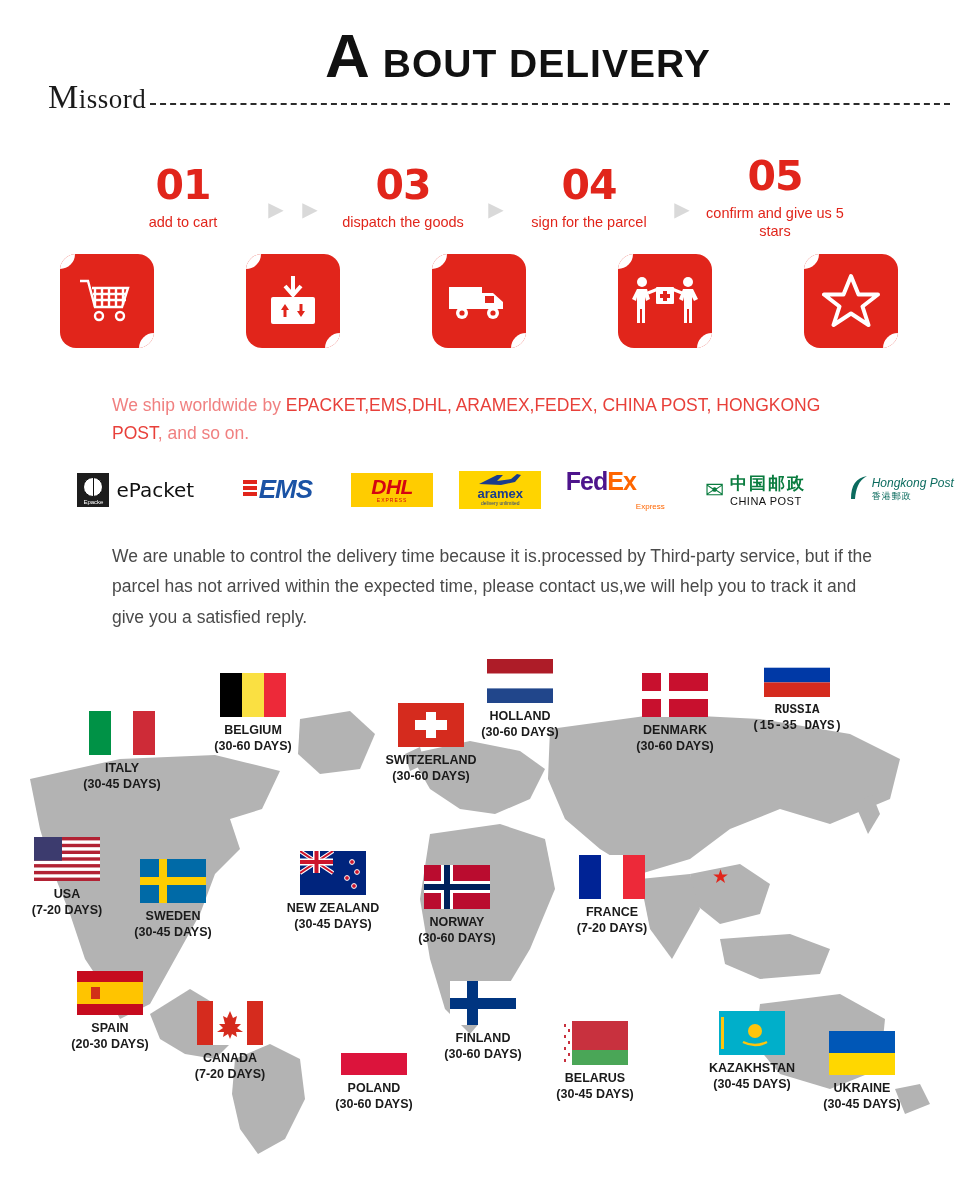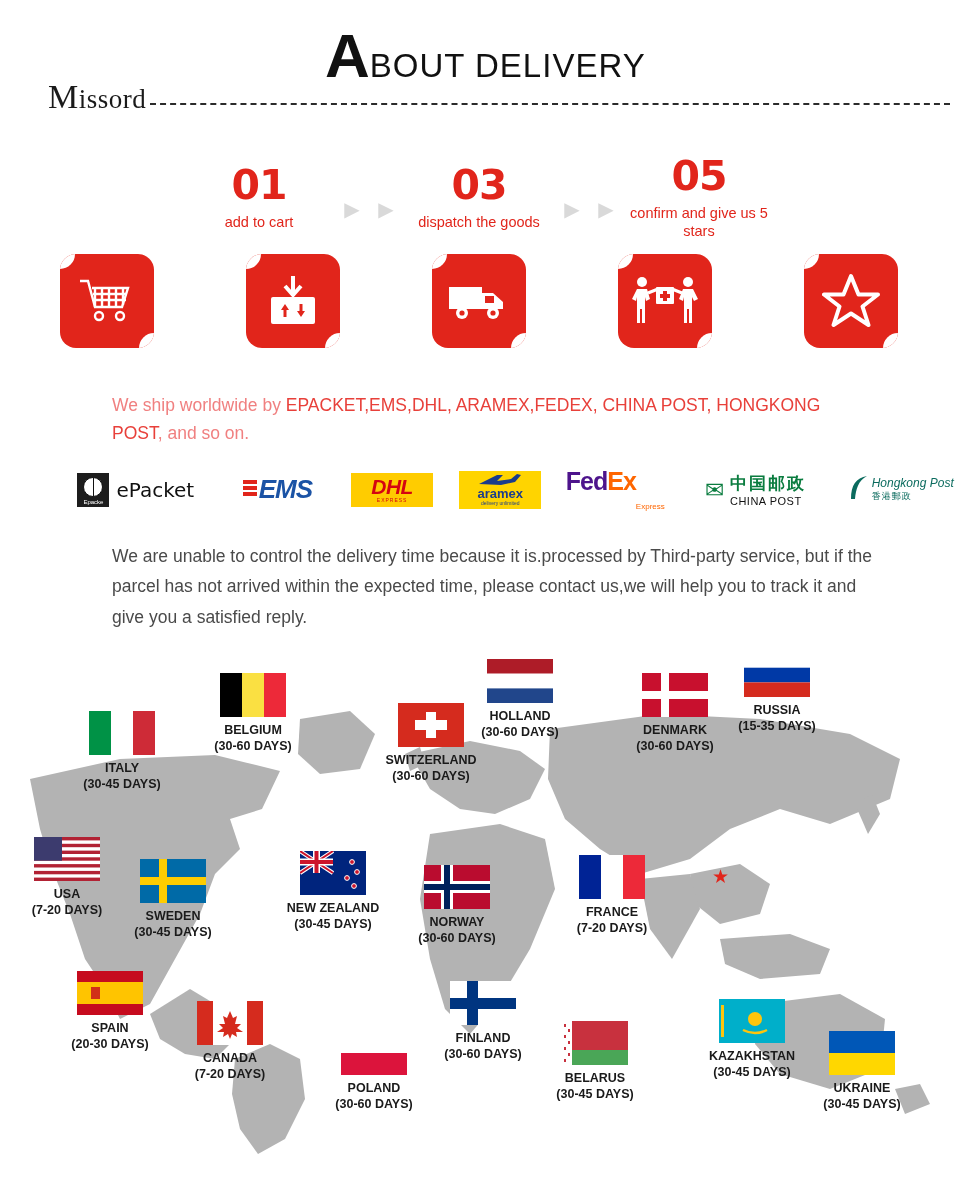--- a/index.html
+++ b/index.html
@@ -41,25 +41,25 @@
     align-items: baseline;
   }
   .title-a {
     font-size: 62px;
     font-weight: bold;
     line-height: 0.9;
     color: #111;
     letter-spacing: -1px;
   }
   .title-rest {
-    font-size: 33px;
-    font-weight: normal;
+    font-size: 39px;
+    font-weight: bold;
     letter-spacing: 1px;
     color: #111;
-    margin-left: 1px;
+    margin-left: 14px;
   }
   .dash-line {
     position: absolute;
     left: 150px;
     right: 8px;
     top: 103px;
     border-top: 2px dashed #2b2b2b;
   }
 
   
@@ -324,20 +324,24 @@
     <div class="step-num">01</div>
     <div class="step-label">add to cart</div>
   </div>
   <div class="arrow">▶</div>
   <div class="arrow">▶</div>
   <div class="step">
     <div class="step-num">03</div>
     <div class="step-label">dispatch the goods</div>
   </div>
   <div class="arrow">▶</div>
+  <div class="step">
+    <div class="step-num">04</div>
+    <div class="step-label">sign for the parcel</div>
+  </div>
   <div class="arrow">▶</div>
   <div class="step">
     <div class="step-num">05</div>
     <div class="step-label">confirm and give us 5 stars</div>
   </div>
 </div>
 
 <div class="icon-row">
   <div class="icon-slot">
     <div class="icon-box">
@@ -546,21 +550,21 @@
   <div class="pin" style="left:600px; top:14px;">
     <svg class="flag" viewBox="0 0 66 44">
       <rect width="66" height="44" fill="#c8102e"></rect>
       <rect x="19" y="0" width="8" height="44" fill="#fff"></rect>
         <rect x="0" y="18" width="66" height="8" fill="#fff"></rect>
     </svg>
     <div class="cname">DENMARK</div>
     <div class="cdays">(30-60 DAYS)</div>
   </div>
 
-  <div class="pin" style="left:702px; top:-6px;">
+  <div class="pin" style="left:722px; top:-6px;font-family:Liberation Mono, monospace;">
     <svg class="flag" viewBox="0 0 66 44">
       <rect width="66" height="14.7" y="0" fill="#ffffff"></rect>
         <rect width="66" height="14.7" y="14.7" fill="#0039a6"></rect>
         <rect width="66" height="14.6" y="29.4" fill="#d52b1e"></rect>
     </svg>
     <div class="cname">RUSSIA</div>
     <div class="cdays">(15-35 DAYS)</div>
   </div>
 
   <div class="pin" style="left:-8px; top:178px;">
@@ -686,21 +690,21 @@
           <rect x="6" y="20" width="2" height="3"></rect>
           <rect x="2" y="26" width="2" height="3"></rect>
           <rect x="6" y="32" width="2" height="3"></rect>
           <rect x="2" y="38" width="2" height="3"></rect>
         </g>
     </svg>
     <div class="cname">BELARUS</div>
     <div class="cdays">(30-45 DAYS)</div>
   </div>
 
-  <div class="pin" style="left:677px; top:340px;">
+  <div class="pin" style="left:677px; top:352px;">
     <svg class="flag" viewBox="0 0 66 44">
       <rect width="66" height="44" fill="#00afca"></rect>
       <circle cx="36" cy="20" r="7" fill="#fec50c"></circle>
       <path d="M24 31 q12 6 24 0" stroke="#fec50c" stroke-width="2.5" fill="none"></path>
       <rect x="2" y="6" width="3" height="32" fill="#fec50c"></rect>
     </svg>
     <div class="cname">KAZAKHSTAN</div>
     <div class="cdays">(30-45 DAYS)</div>
   </div>
 

